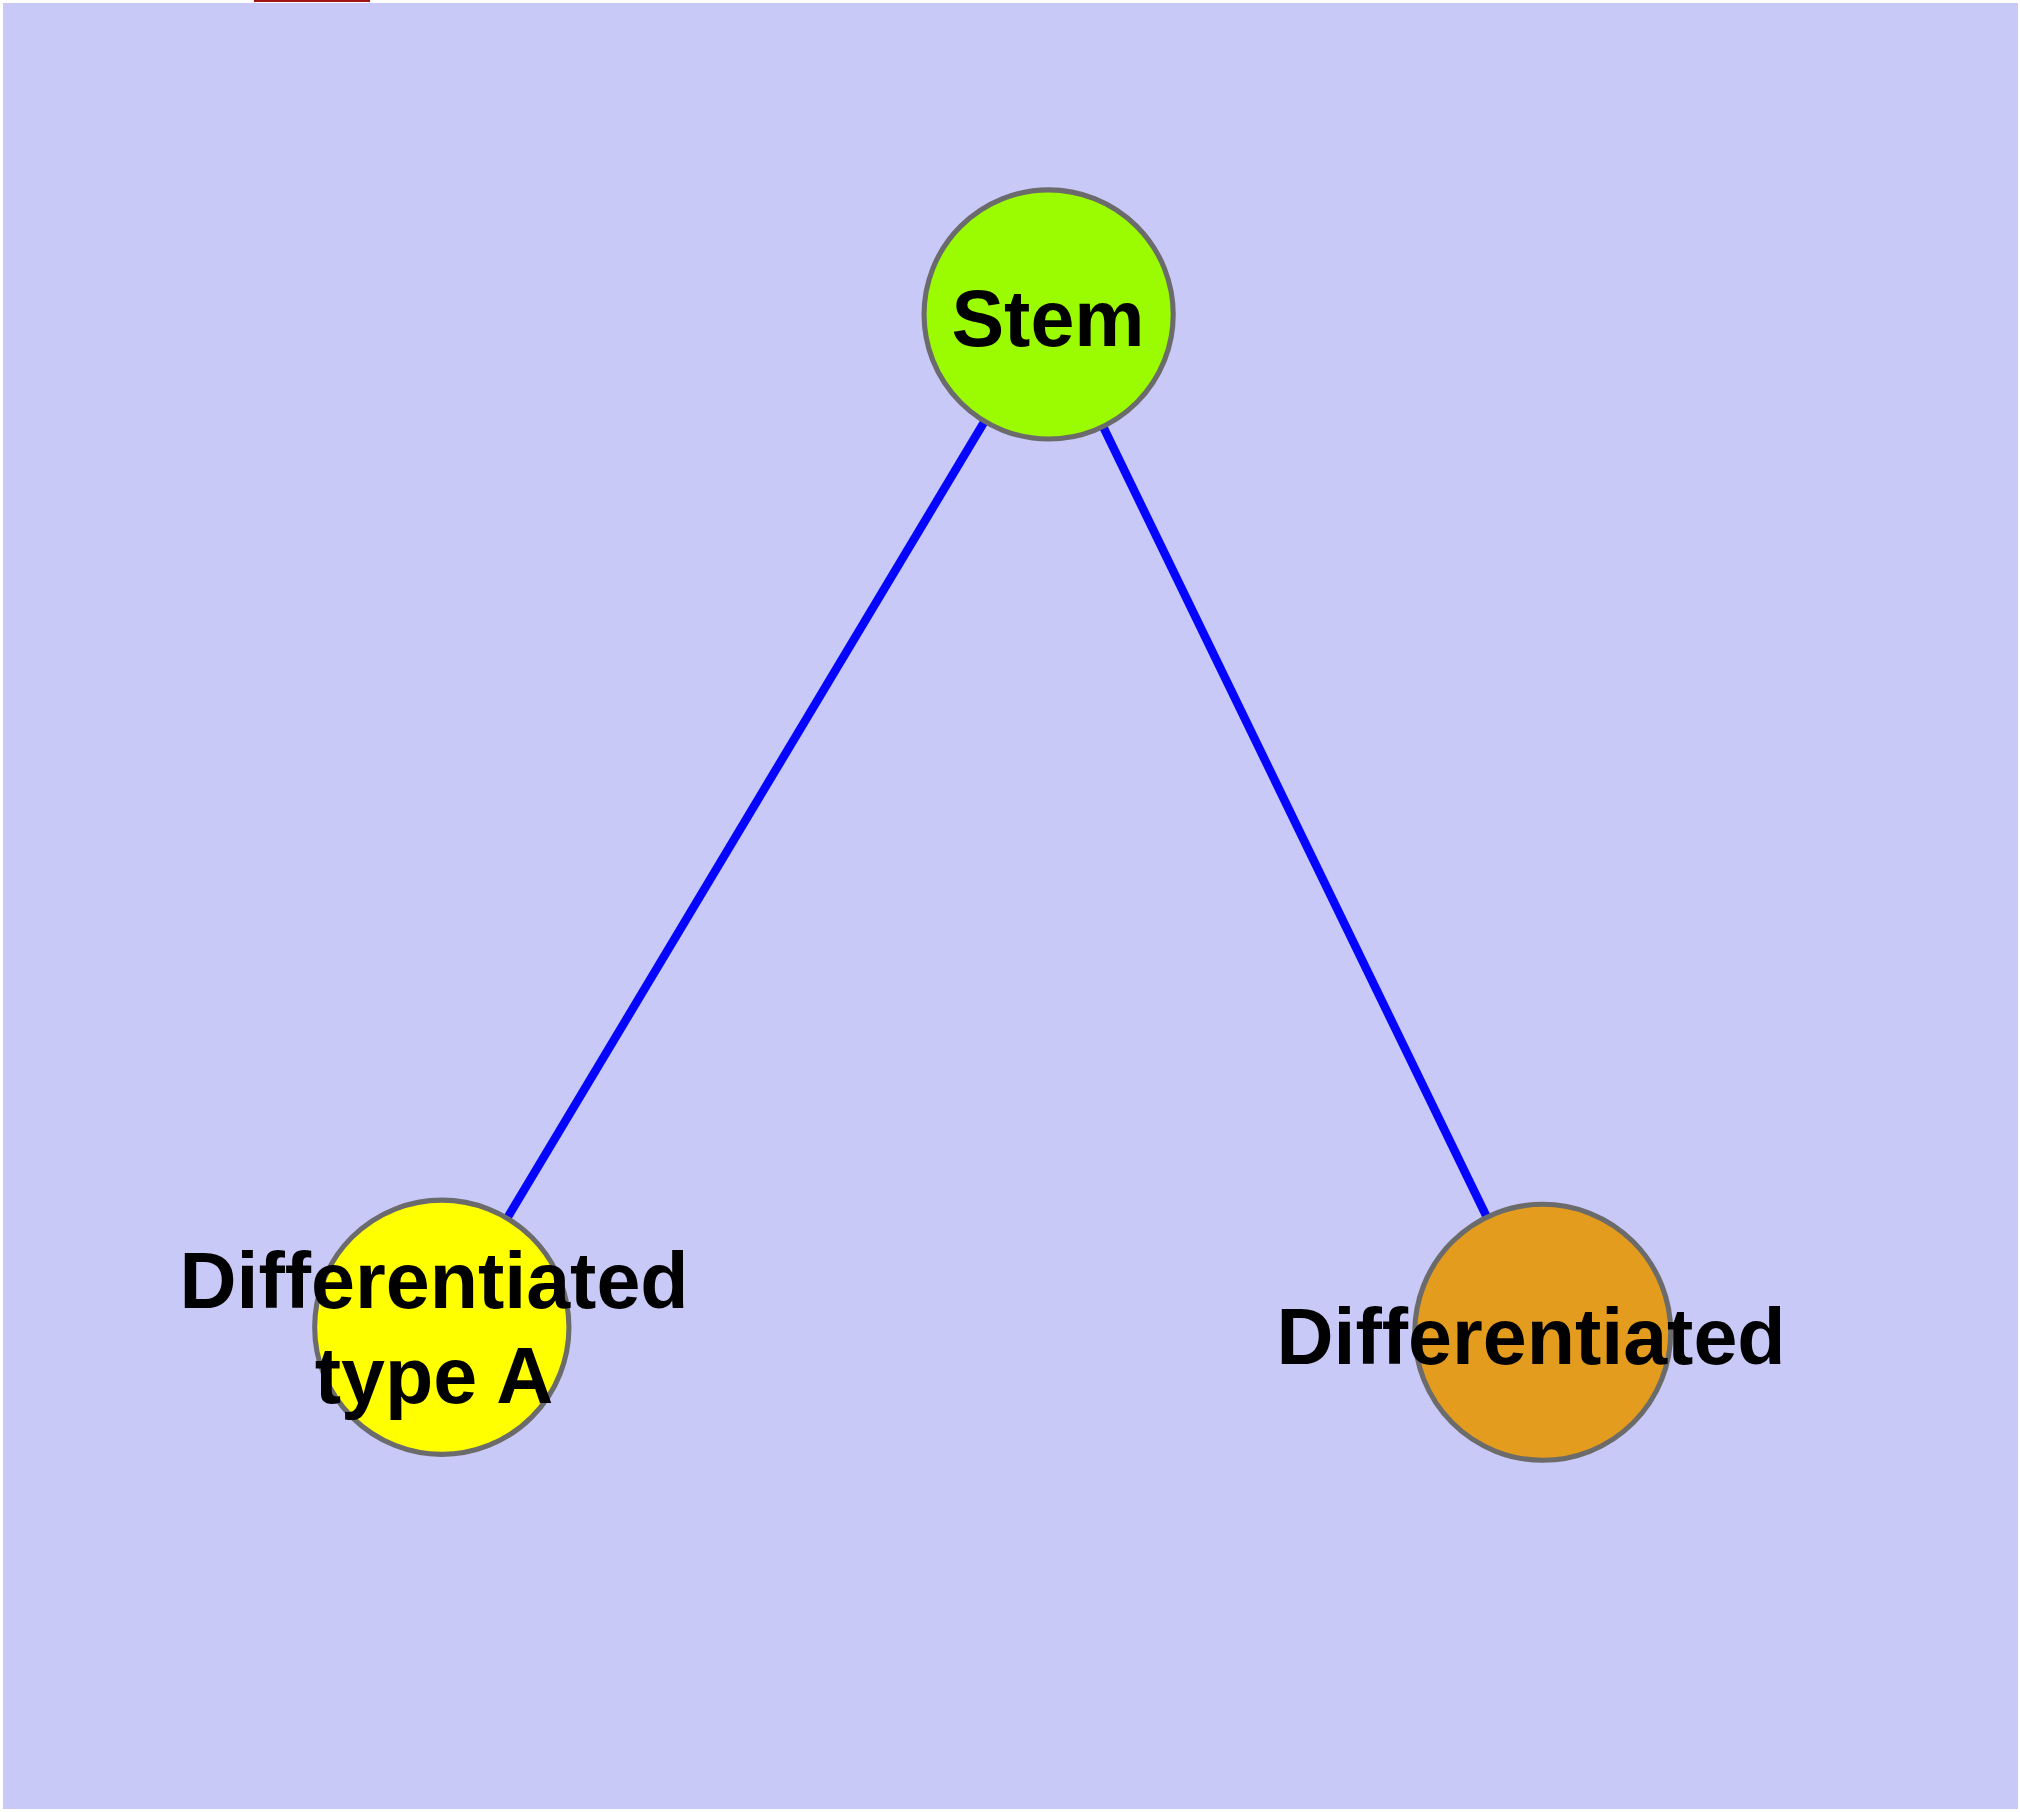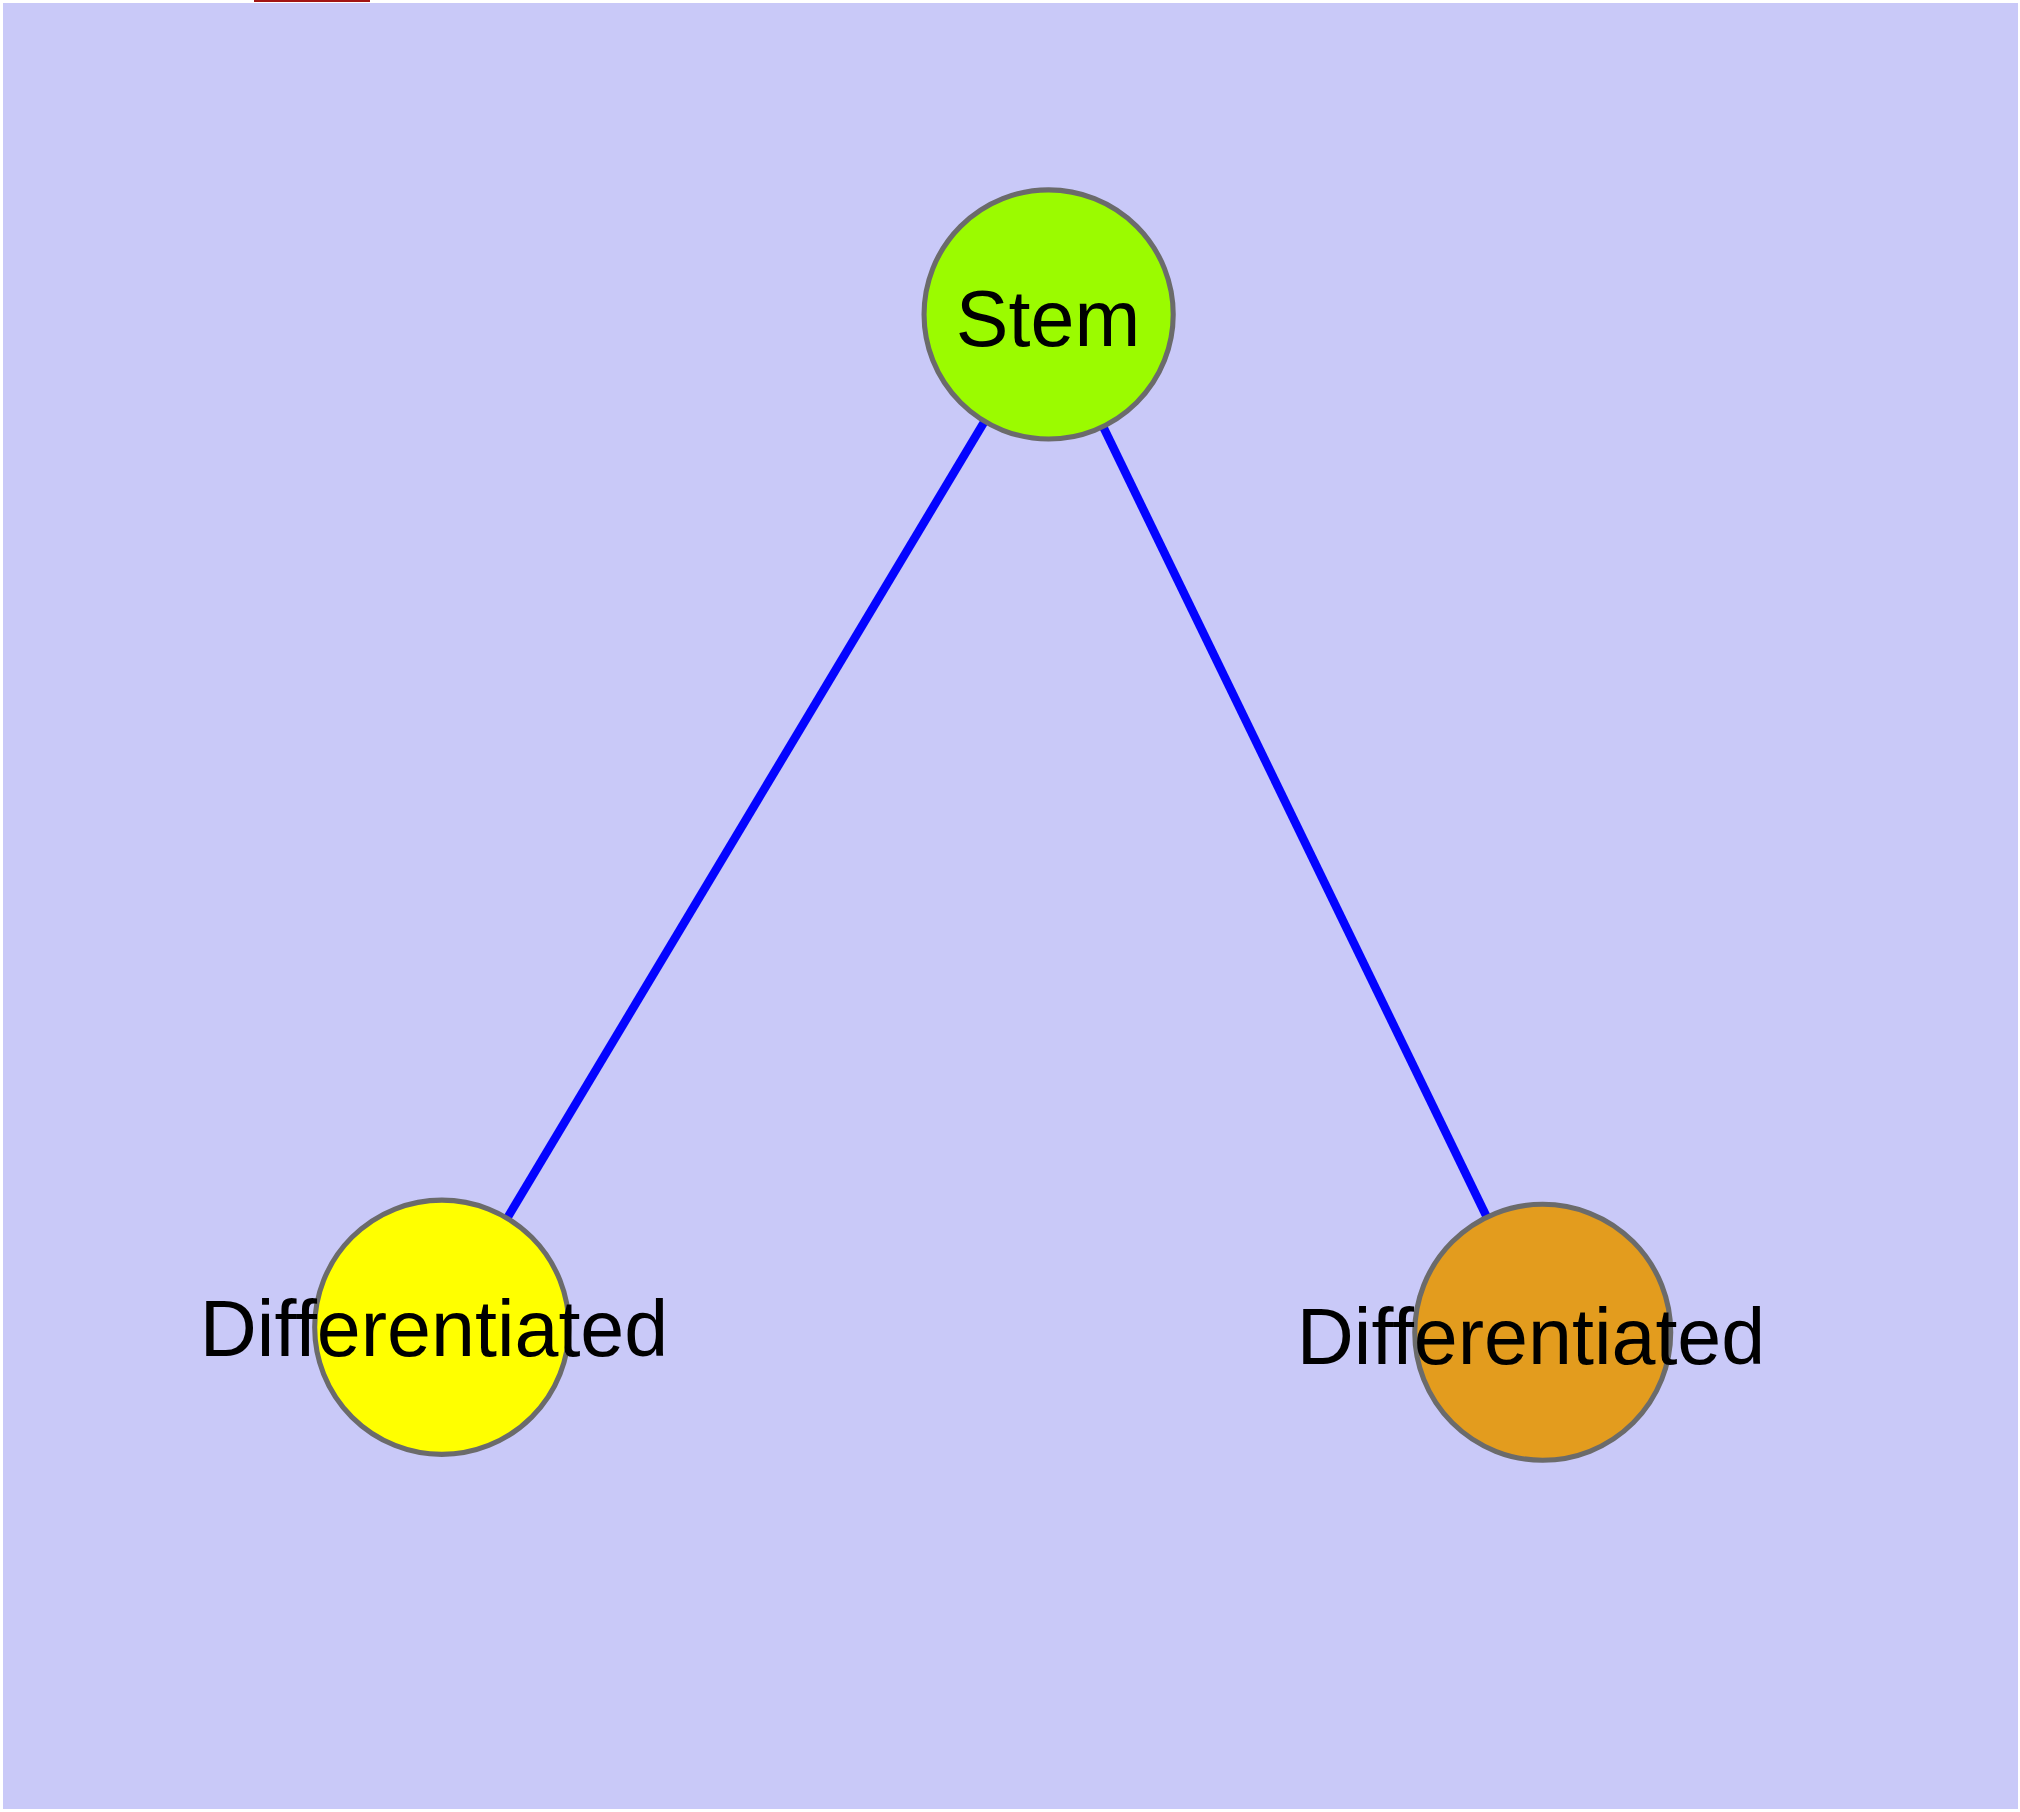--- a/index.html
+++ b/index.html
@@ -53,21 +53,21 @@
   .node-stem   { fill: var(--node-stem-fill,   #9BFB00); }
   .node-type-a { fill: var(--node-type-a-fill, #FFFF00); }
   .node-type-b { fill: var(--node-type-b-fill, #E39C1E); }
   .node-label {
     position: absolute;
     transform: translate(-50%, -50%);
     text-align: center;
     white-space: nowrap;
     font-size: 79px;
     line-height: 95px;
-    font-weight: normal;
+    font-weight: bold;
     color: var(--label-color, #000000);
     z-index: 2;
   }
   .node-label span { display: block; }
   .label-stem   { left: 1048px; top: 318px;  }
   .label-type-a { left: 434px;  top: 1328px; }
   .label-type-b { left: 1531px; top: 1336px; }
 </style>
 </head>
 <body>
@@ -85,20 +85,21 @@
     <circle class="node node-type-a" cx="521" cy="1566" r="150"></circle>
     <circle class="node node-type-b" cx="1820" cy="1572" r="151"></circle>
   </svg>
 
   <div class="node-label label-stem">
     <span>Stem</span>
   </div>
 
   <div class="node-label label-type-a">
     <span>Differentiated</span>
+    <span>type A</span>
   </div>
 
   <div class="node-label label-type-b">
     <span>Differentiated</span>
   </div>
 
 </div>
 
 
 </body></html>

